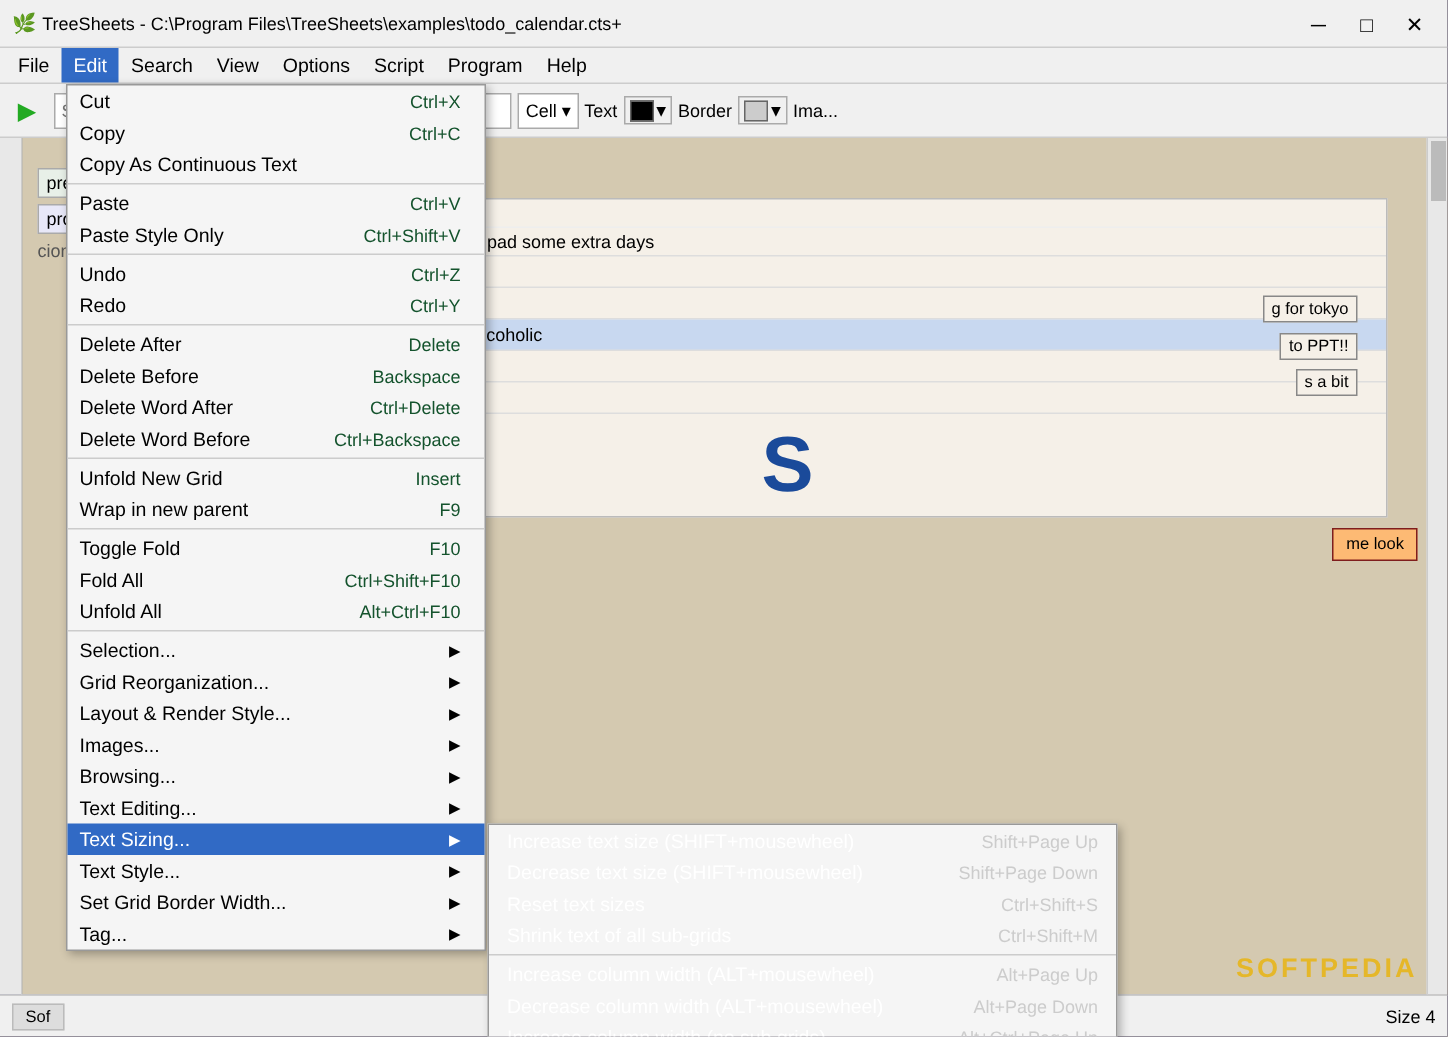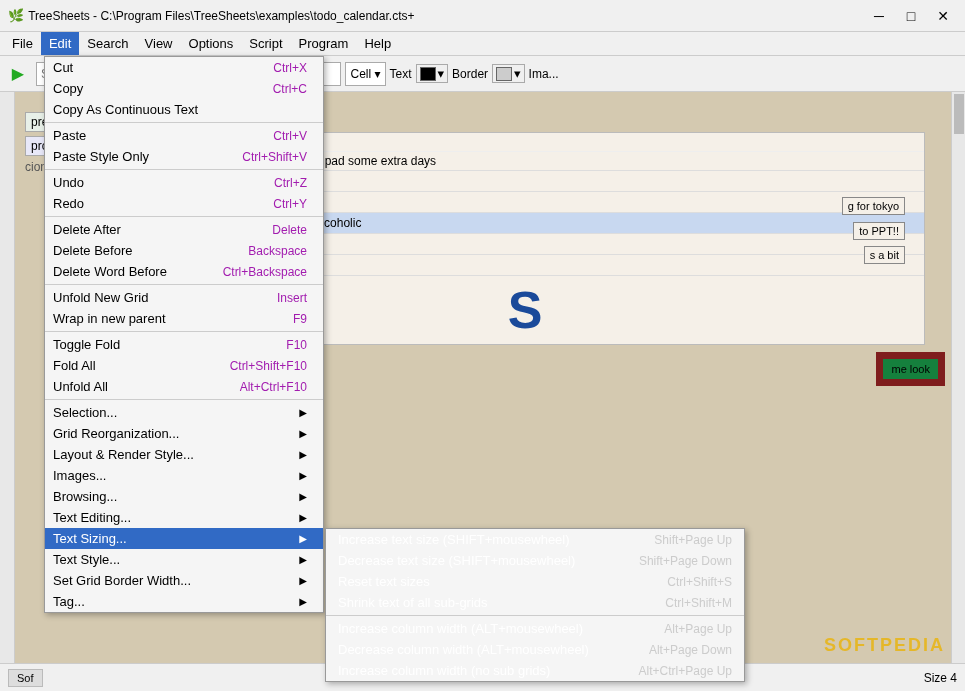--- a/index.html
+++ b/index.html
@@ -123,21 +123,21 @@
       padding: 3px 16px 3px 8px;
       cursor: pointer;
       font-size: 13px;
       position: relative;
     }
     .menu-item:hover, .menu-item.active { background: #316AC5; color: white; }
     .menu-item.active { background: #316AC5; color: white; }
     .menu-item .shortcut {
       margin-left: auto;
       font-size: 12px;
-      color: #a21caf;
+      color: #14532d;
       padding-left: 20px;
     }
     .menu-item.active .shortcut { color: #ccc; }
     .menu-item .arrow { margin-left: auto; font-size: 10px; }
     .menu-separator { height: 1px; background: #ccc; margin: 2px 0; }
 
     
     .submenu-popup {
       position: absolute;
       top: 0;
@@ -270,21 +270,21 @@
       <div style="position:absolute;top:130px;right:60px;">
         <div class="cell-box" style="border-color:#888;font-size:11px;">to PPT!!</div>
       </div>
       <div style="position:absolute;top:154px;right:60px;">
         <div class="cell-box" style="border-color:#888;font-size:11px;">s a bit</div>
       </div>
       <div style="position:absolute;top:105px;right:60px;">
         <div class="cell-box" style="border-color:#888;font-size:11px;">g for tokyo</div>
       </div>
 
-      <div style="position:absolute;top:260px;right:20px;background:#15803d;border:7px solid #7f1d1d;padding:4px 8px;font-size:11px;">me look</div>
+      <div style="position:absolute;top:260px;right:20px;background:#fdba74;border:1px solid #7f1d1d;padding:4px 8px;font-size:11px;">me look</div>
 
       <div style="position:absolute;top:0;right:0;width:14px;height:100%;background:#e8e8e8;border-left:1px solid #ccc;">
         <div style="width:10px;height:40px;background:#bbb;margin:2px auto;"></div>
       </div>
     </div>
   </div>
 </div>
 
 <div class="statusbar" style="position:relative;height:28px;background:#f0f0f0;border-top:1px solid #ccc;display:flex;align-items:center;padding:0 8px;font-size:12px;gap:8px;">
   <div class="status-tab">Sof</div>
@@ -326,20 +326,24 @@
     <div class="menu-separator"></div>
     <div class="menu-item">
       <span>Delete After</span>
       <span class="shortcut">Delete</span>
     </div>
     <div class="menu-item">
       <span>Delete Before</span>
       <span class="shortcut">Backspace</span>
     </div>
     <div class="menu-item">
+      <span>Delete Word After</span>
+      <span class="shortcut">Ctrl+Delete</span>
+    </div>
+    <div class="menu-item">
       <span>Delete Word Before</span>
       <span class="shortcut">Ctrl+Backspace</span>
     </div>
     <div class="menu-separator"></div>
     <div class="menu-item">
       <span>Unfold New Grid</span>
       <span class="shortcut">Insert</span>
     </div>
     <div class="menu-item">
       <span>Wrap in new parent</span>

